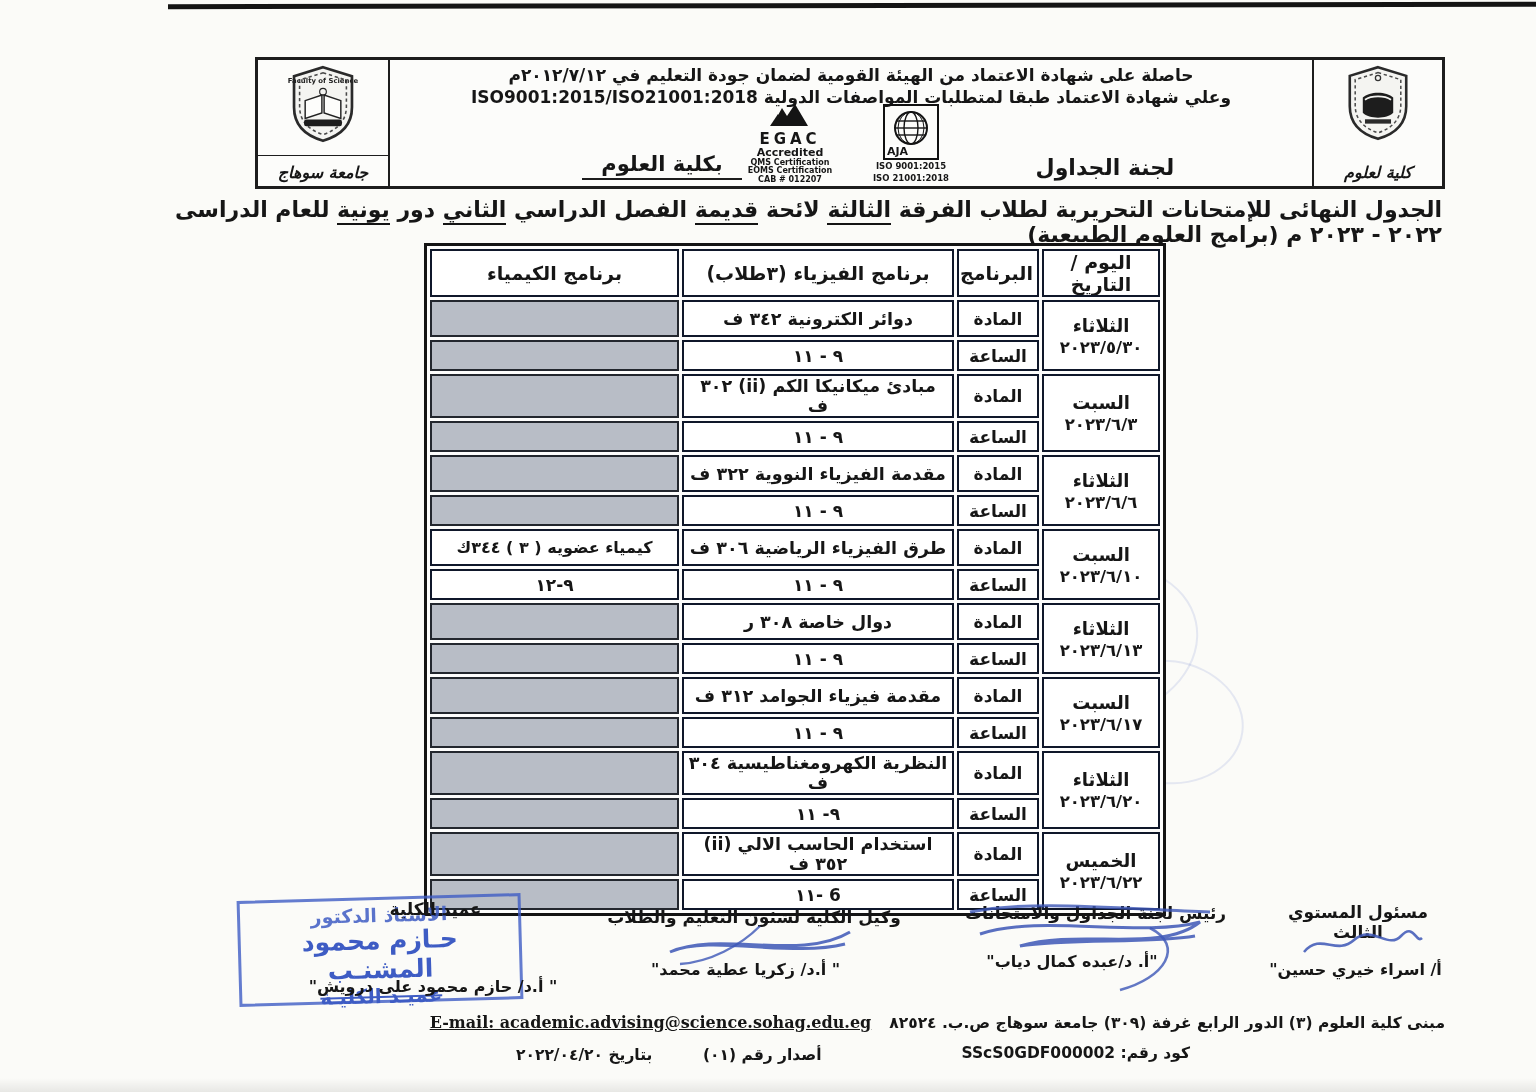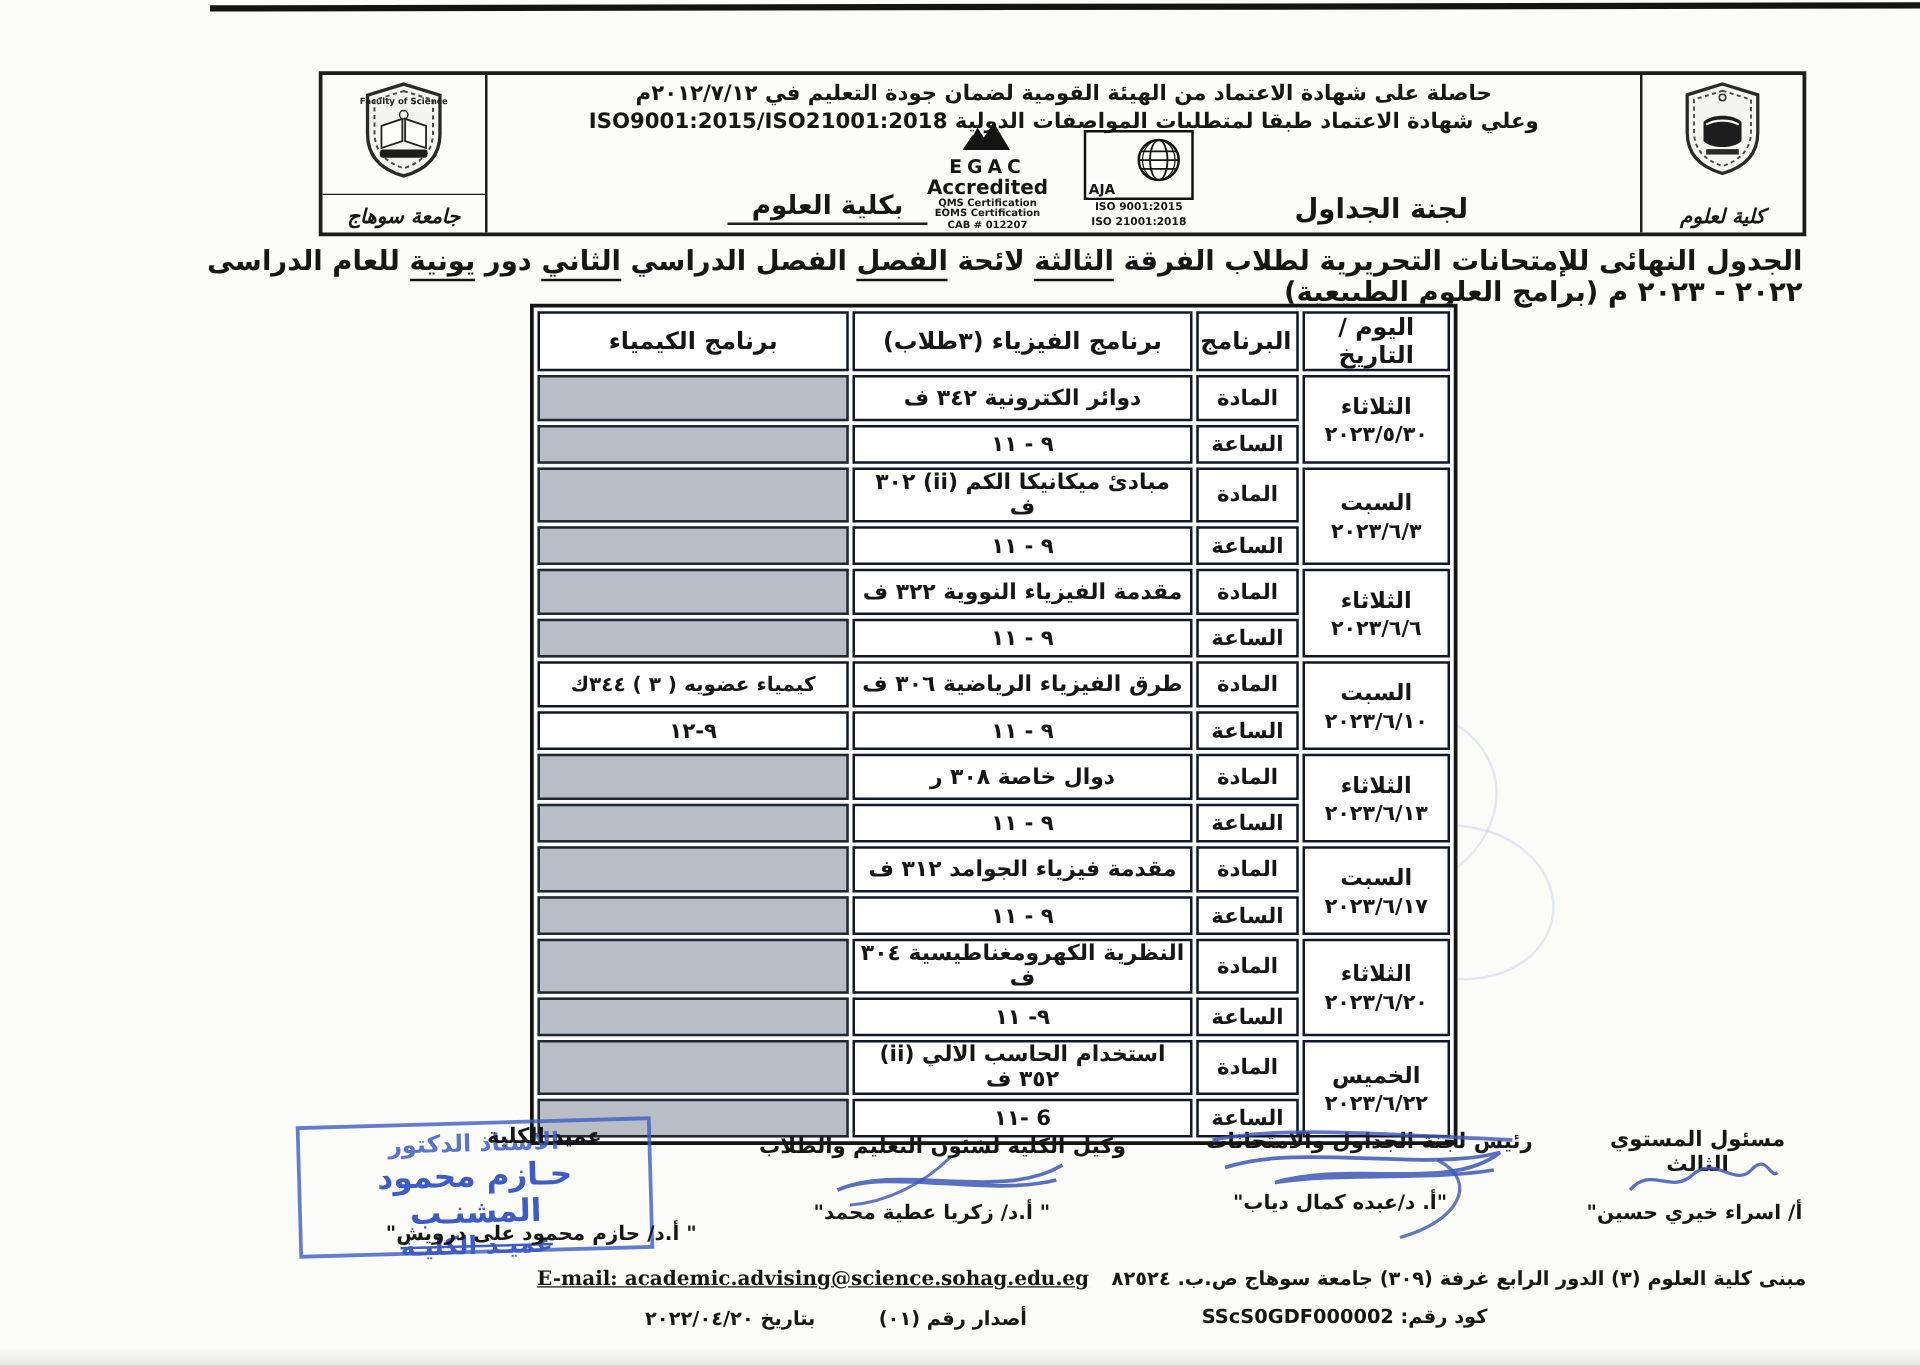--- a/index.html
+++ b/index.html
@@ -29,24 +29,24 @@
   #hdr-left .rule{position:absolute;left:0;right:0;bottom:30px;border-top:1.5px solid #1d1d1d;}
   .hline{ text-align:center;font-weight:bold;font-size:17px;margin-top:5px;direction:rtl;}
   .hline2{margin-top:2px;}
   #committee{position:absolute;left:620px;bottom:6px;width:190px;text-align:center;
              font-size:22px;font-weight:bold;direction:rtl;}
   #faculty-note{position:absolute;left:192px;bottom:6px;width:160px;text-align:center;
                 font-size:21px;font-weight:bold;direction:rtl;border-bottom:2.5px solid #1d1d1d;padding-bottom:2px;}
   #badges{position:absolute;left:330px;bottom:2px;width:250px;display:flex;gap:14px;justify-content:center;align-items:flex-end;}
   .egac{width:118px;text-align:center;line-height:1.05;}
   .egac .nm{font-size:15px;font-weight:bold;letter-spacing:4px;}
-  .egac .ac{font-size:16px;font-weight:bold;}
+  .egac .ac{font-size:11px;font-weight:bold;}
   .egac .tiny{font-size:8px;font-weight:bold;}
   .aja{width:96px;text-align:center;}
-  .aja .bx{width:52px;height:52px;border:2px solid #111;margin:0 auto;position:relative;padding-left:32px;}
+  .aja .bx{width:52px;height:52px;border:2px solid #111;margin:0 auto;position:relative;}
   .aja .nm{position:absolute;bottom:0px;left:2px;font-size:11px;font-weight:bold;background:#fff;}
   .aja .tiny{font-size:8.5px;font-weight:bold;line-height:1.15;margin-top:2px;}
   
   #title{right:94px;top:197px;width:1290px;text-align:right;direction:rtl;
          font-size:22px;font-weight:bold;letter-spacing:0;}
   #title .u{border-bottom:2.5px solid #141414;padding-bottom:1px;}
   
   #sched{left:424px;top:243px;width:739px;border-collapse:separate;border-spacing:3px;
          border:3px solid #141414;background:#fdfdfc;direction:rtl;table-layout:fixed;}
   #sched th,#sched td{border:2px solid #0f172a;background:#fff;font-weight:bold;
@@ -153,21 +153,21 @@
         <path d="M46,32 L31,27 V43 L46,48 Z" fill="#fdfdfb" stroke="#222" stroke-width="1.3"></path>
         <circle cx="30" cy="24" r="3" fill="none" stroke="#222" stroke-width="1"></circle>
         <rect x="13" y="49" width="34" height="6" rx="2" fill="#1d1d1d"></rect>
       </svg>
       <div class="rule"></div>
       <div class="logo-cap rtl">جامعة سوهاج</div>
     </div>
   </div>
 
   <div id="title" class="abs">
-    <span>الجدول النهائى للإمتحانات التحريرية لطلاب الفرقة </span><span class="u">الثالثة</span><span> لائحة </span><span class="u">الفصل</span><span> الفصل الدراسي </span><span class="u">الثاني</span><span> دور </span><span class="u">يونية</span><span> للعام الدراسى ٢٠٢٢ - ٢٠٢٣ م (برامج العلوم الطبيعية)</span>
+    <span>الجدول النهائى للإمتحانات التحريرية لطلاب الفرقة </span><span class="u">الثالثة</span><span> لائحة </span><span class="u">قديمة</span><span> الفصل الدراسي </span><span class="u">الثاني</span><span> دور </span><span class="u">يونية</span><span> للعام الدراسى ٢٠٢٢ - ٢٠٢٣ م (برامج العلوم الطبيعية)</span>
   </div>
 
   <table id="sched" class="abs">
     <colgroup>
         <col style="width:118px">
         <col style="width:82px">
         <col style="width:272px">
         <col style="width:249px">
       </colgroup>
     <thead>

